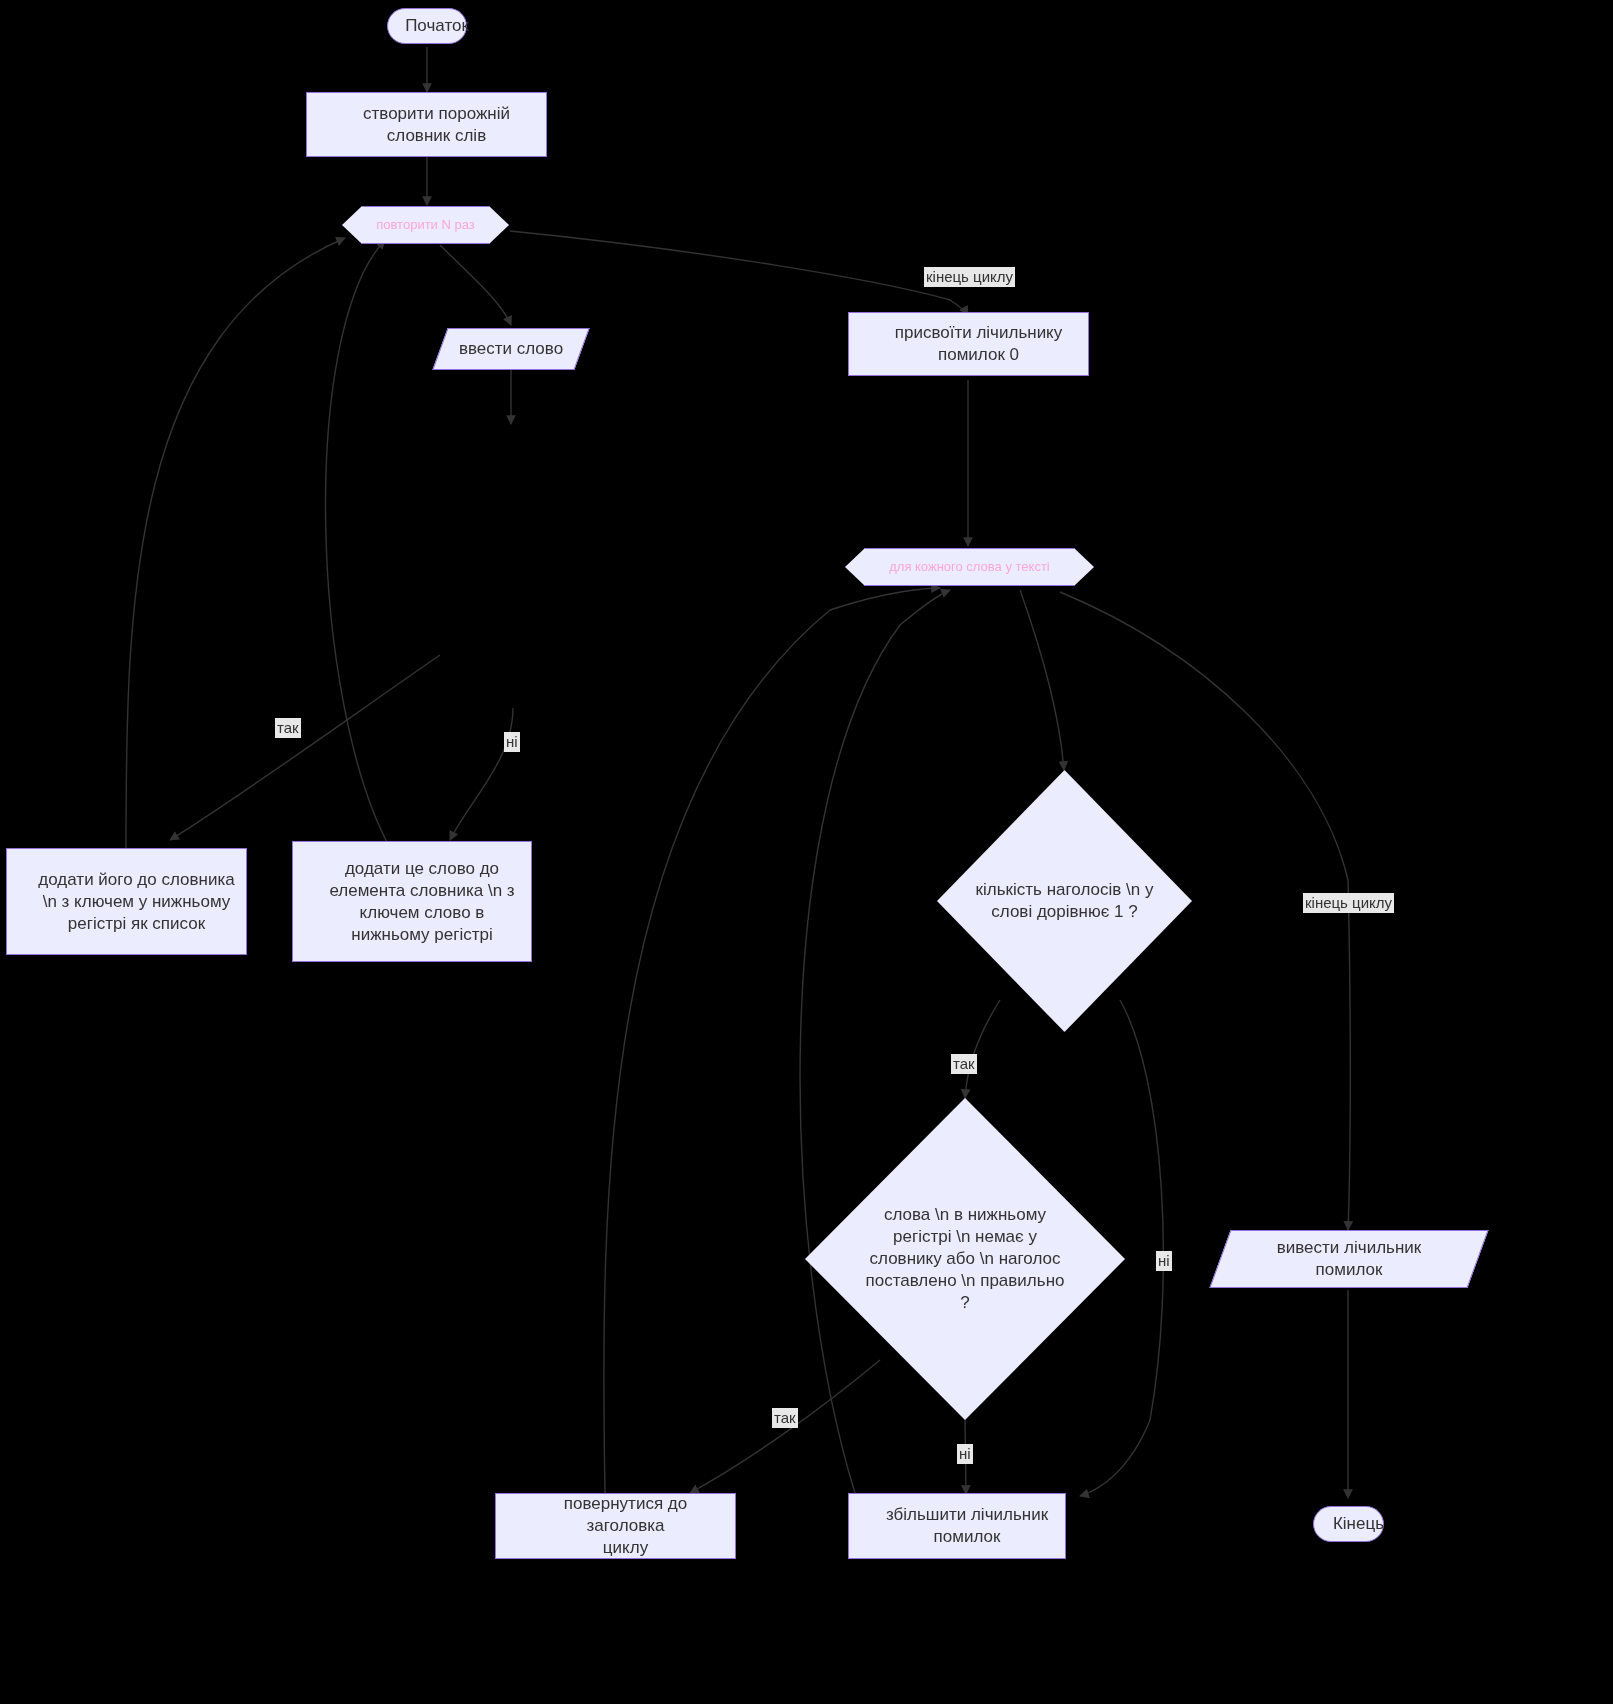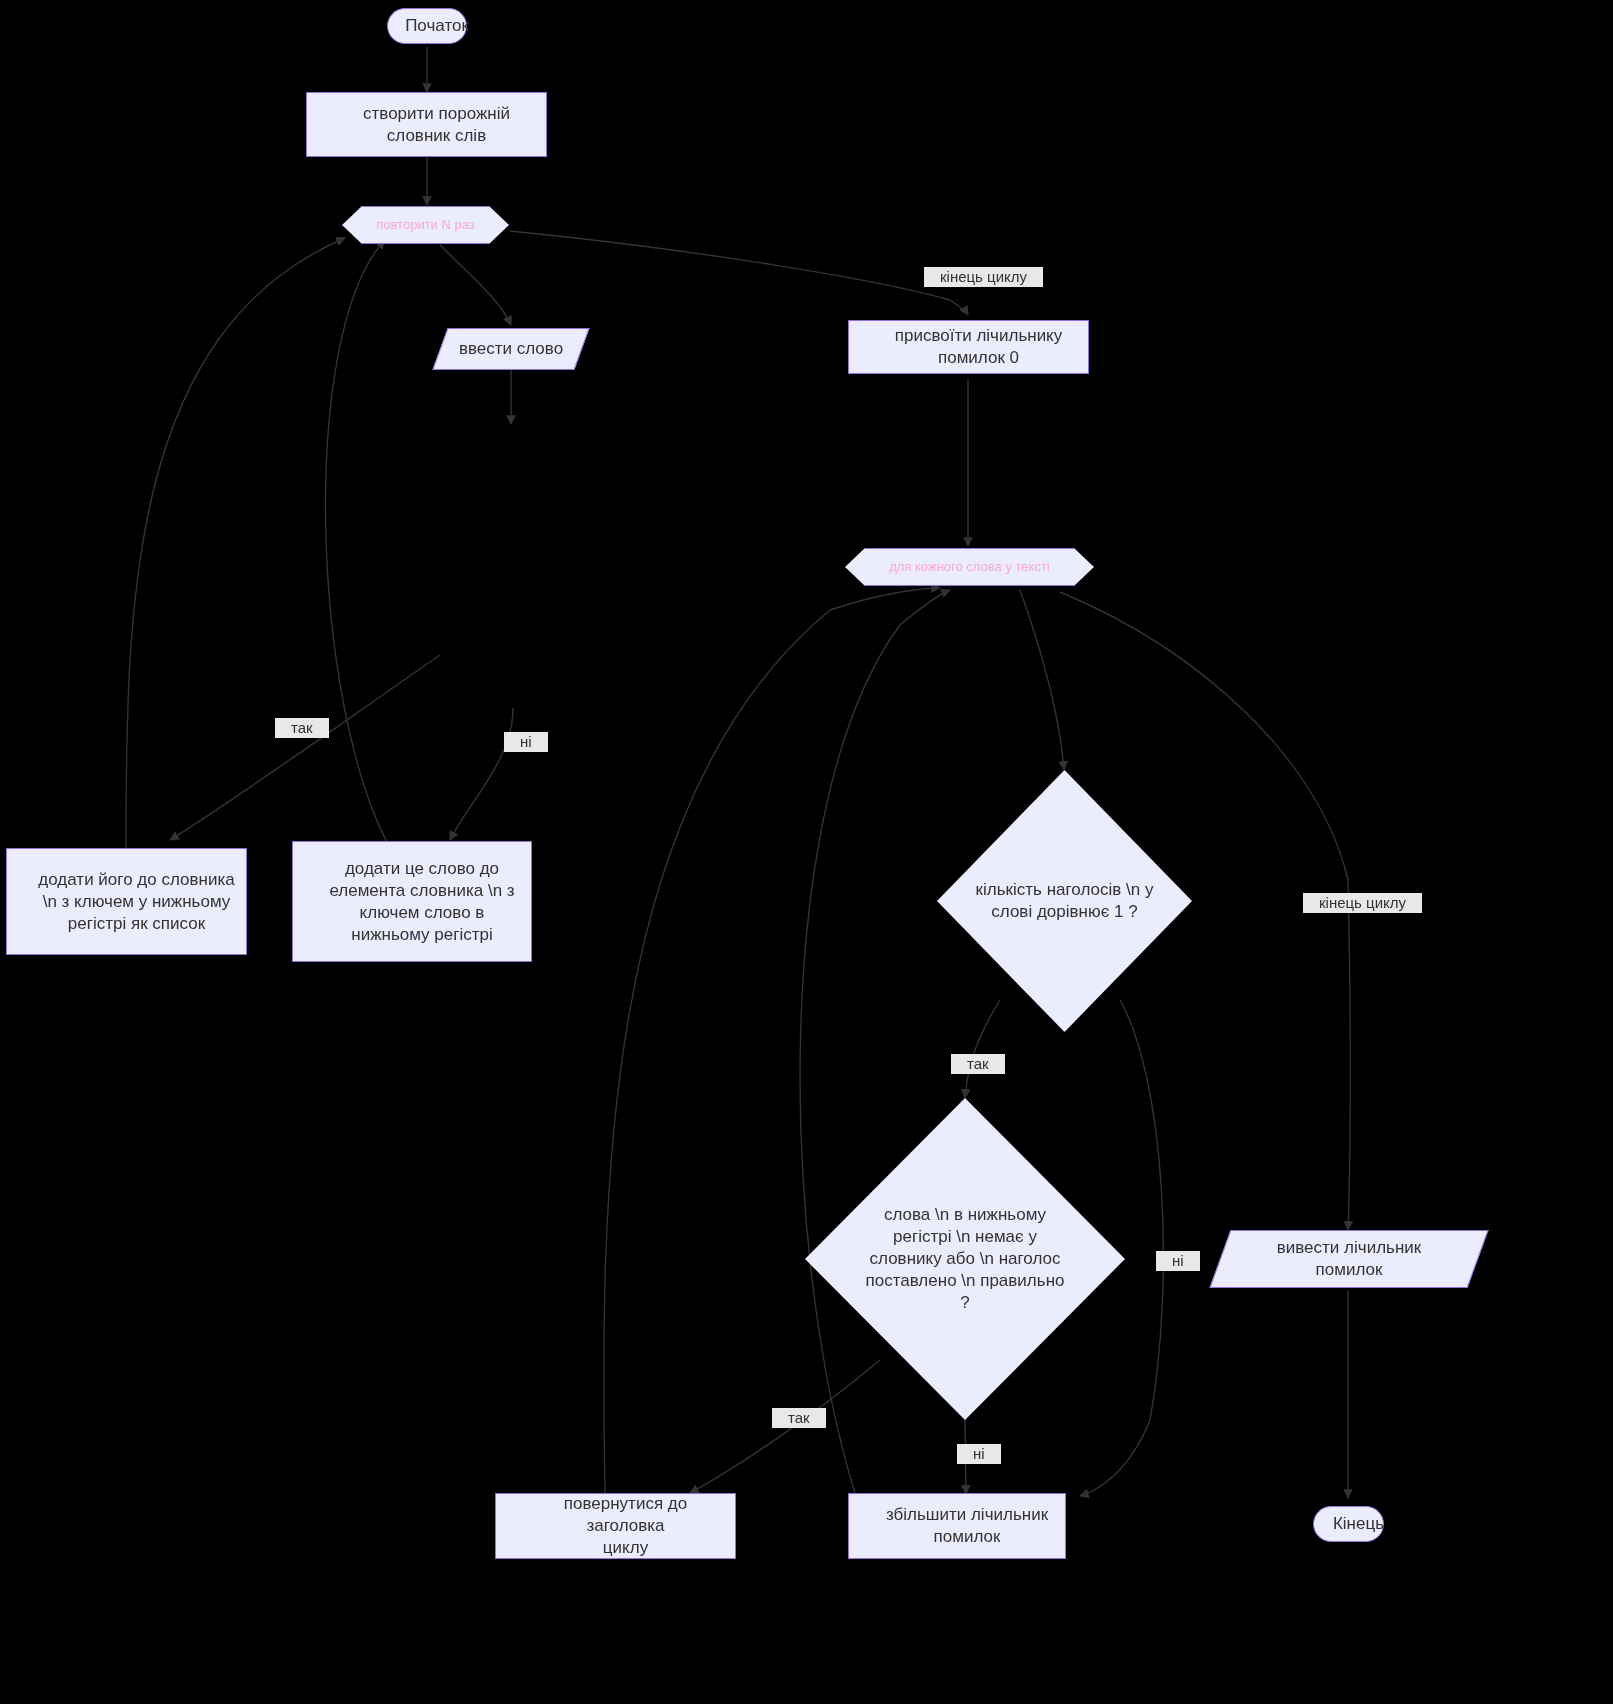--- a/index.html
+++ b/index.html
@@ -125,21 +125,21 @@
     line-height: 22px;
     white-space: pre-line;
   }
   
   .edge-label {
     position: absolute;
     background: #E8E8E8;
     color: #333333;
     font-size: 15px;
     line-height: 18px;
-    padding: 1px 16px;
+    padding: 1px 2px;
     white-space: nowrap;
     z-index: 4;
   }
 </style>
 </head>
 <body>
 
 <div id="canvas">
 
   <svg class="edges" viewBox="0 0 1613 1704">
@@ -216,21 +216,21 @@
 регістрі як список</span>
   </div>
 
   <div class="node n-rect" style="left:292px; top:841px; width:240px; height:121px;">
     <span class="lbl">додати це слово до
 елемента словника \n з
 ключем слово в
 нижньому регістрі</span>
   </div>
 
-  <div class="node n-rect" style="left:848px; top:320px; width:241px; height:54px;">
+  <div class="node n-rect" style="left:848px; top:312px; width:241px; height:64px;">
     <span class="lbl">присвоїти лічильнику
 помилок 0</span>
   </div>
 
   <div class="n-hex-wrap" style="left:845px; top:548px; width:249px; height:38px;">
     <div class="n-hex-shape"></div>
     <div class="n-hex-text">для кожного слова у тексті</div>
   </div>
 
   <div class="n-diamond-wrap" style="left:937px; top:770px; width:255px; height:262px;">

